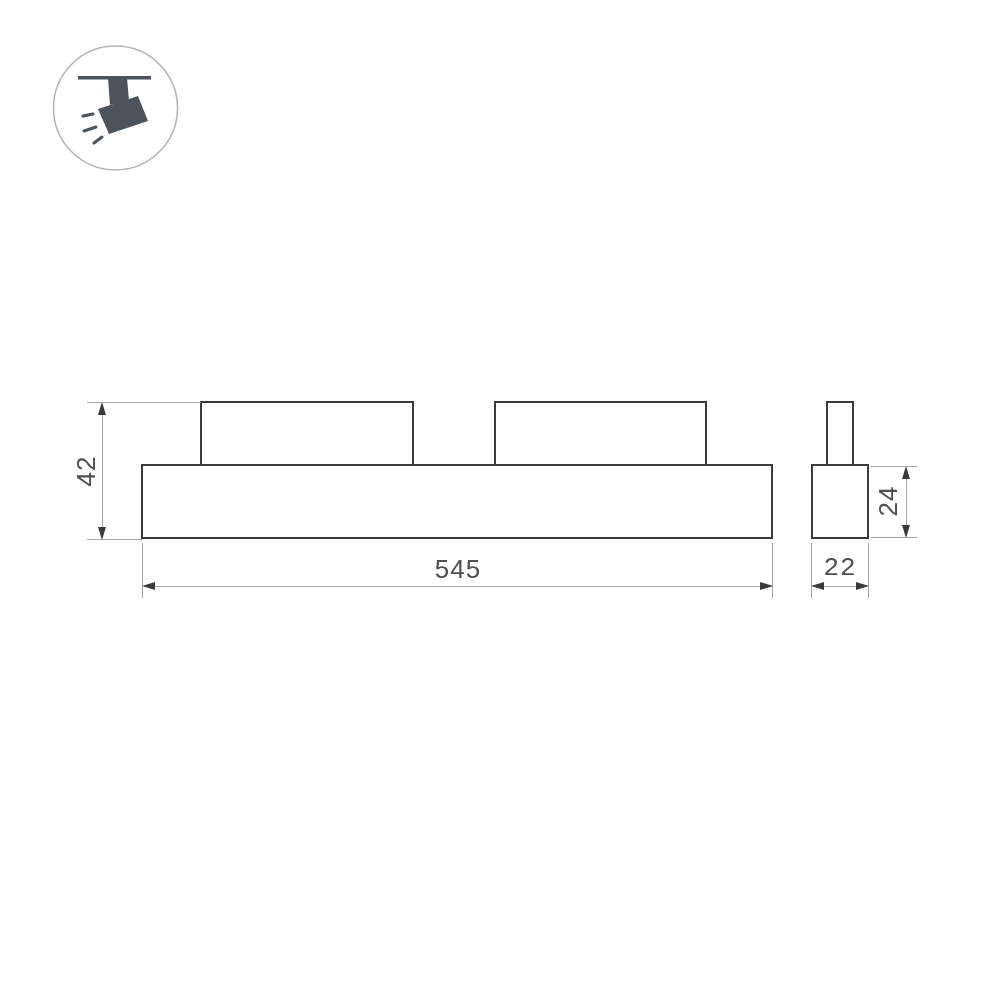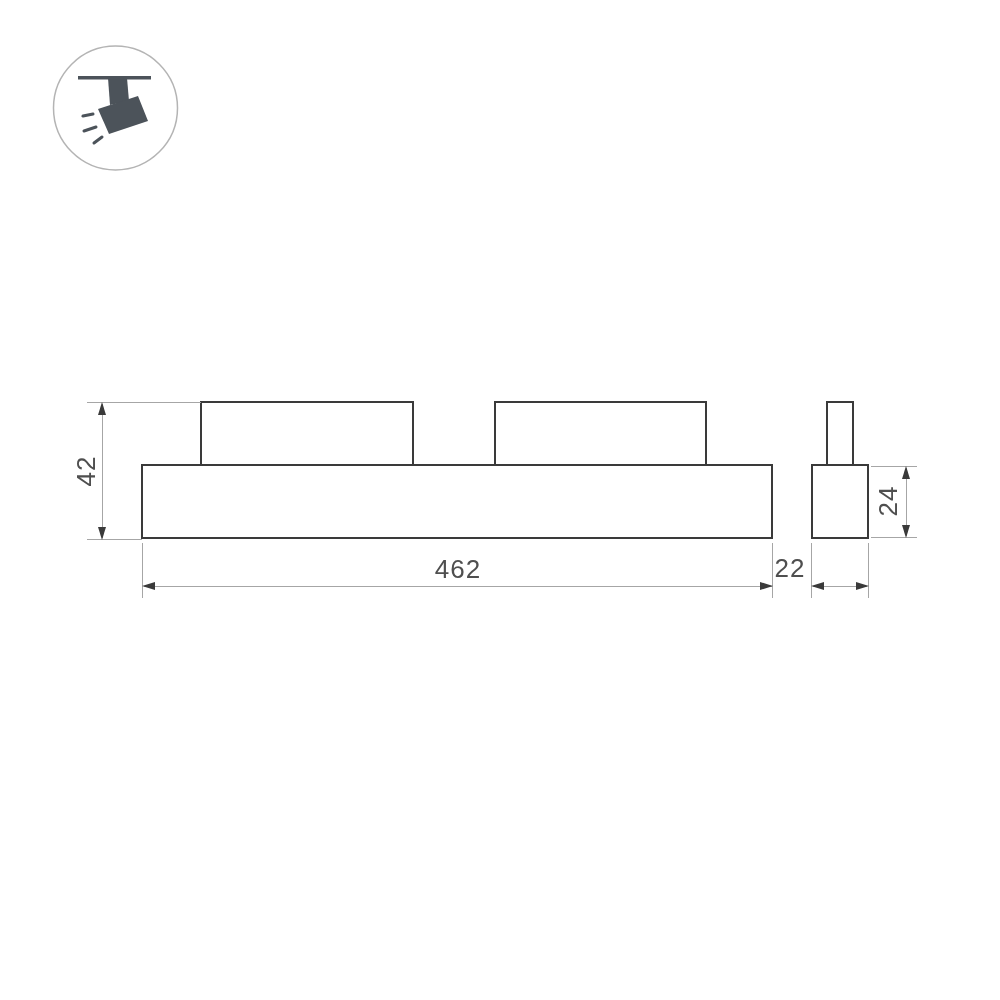--- a/index.html
+++ b/index.html
@@ -62,29 +62,29 @@
   <div class="dline vline" style="left:102px;top:404px;height:134px;"></div>
   <div class="arr arr-up" style="left:98px;top:402px;"></div>
   <div class="arr arr-down" style="left:98px;top:527px;"></div>
   <div class="dim-label rot" style="left:86px;top:471px;">42</div>
 
   <div class="dline vline" style="left:142px;top:543px;height:55px;"></div>
   <div class="dline vline" style="left:772px;top:543px;height:55px;"></div>
   <div class="dline hline" style="left:144px;top:586px;width:628px;"></div>
   <div class="arr arr-left" style="left:142px;top:582px;"></div>
   <div class="arr arr-right" style="left:760px;top:582px;"></div>
-  <div class="dim-label" style="left:458px;top:569px;">462</div>
+  <div class="dim-label" style="left:458px;top:569px;">545</div>
 
   <div class="dline hline" style="left:871px;top:466px;width:46px;"></div>
   <div class="dline hline" style="left:871px;top:537px;width:46px;"></div>
   <div class="dline vline" style="left:906px;top:468px;height:68px;"></div>
   <div class="arr arr-up" style="left:902px;top:466px;"></div>
   <div class="arr arr-down" style="left:902px;top:525px;"></div>
   <div class="dim-label rot" style="left:888px;top:501px;">24</div>
 
   <div class="dline vline" style="left:811px;top:543px;height:55px;"></div>
   <div class="dline vline" style="left:868px;top:543px;height:55px;"></div>
   <div class="dline hline" style="left:813px;top:586px;width:54px;"></div>
   <div class="arr arr-left" style="left:811px;top:582px;"></div>
   <div class="arr arr-right" style="left:856px;top:582px;"></div>
-  <div class="dim-label" style="left:790px;top:568px;">22</div>
+  <div class="dim-label" style="left:840px;top:568px;font-family:Liberation Mono, monospace;">22</div>
 
 </div>
 
 </body></html>

